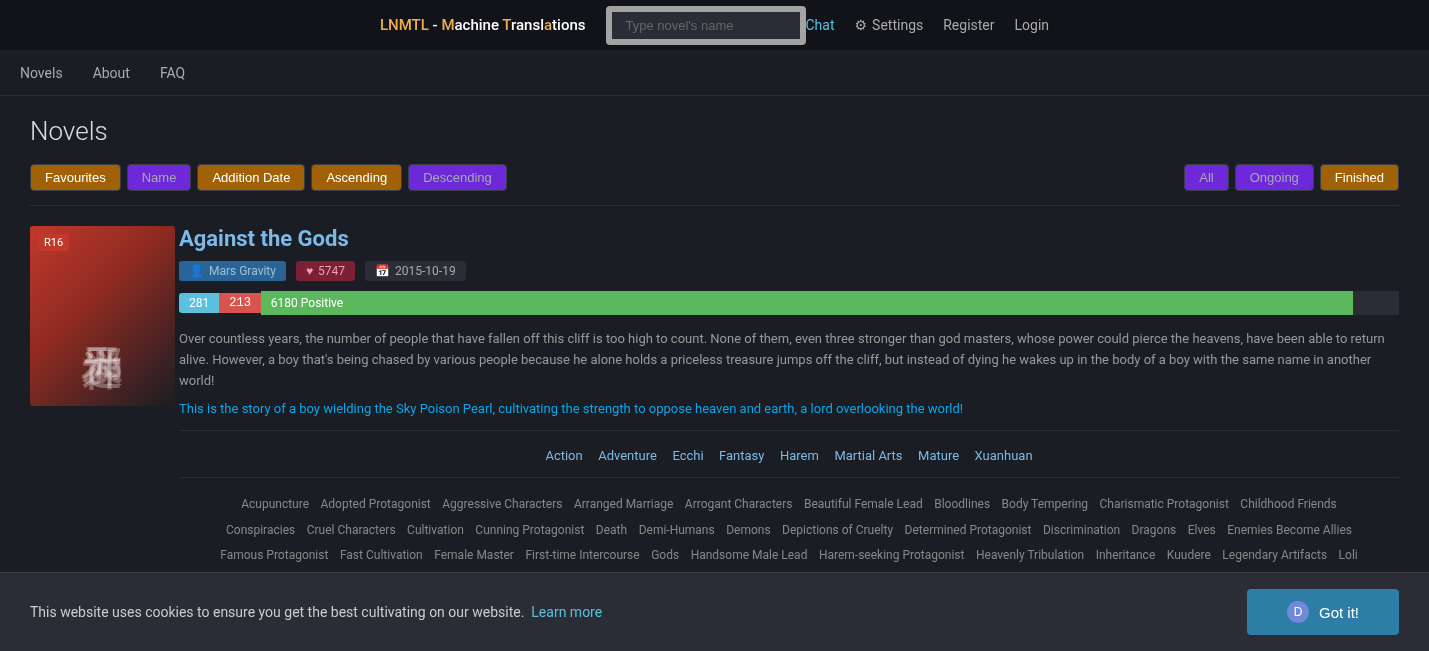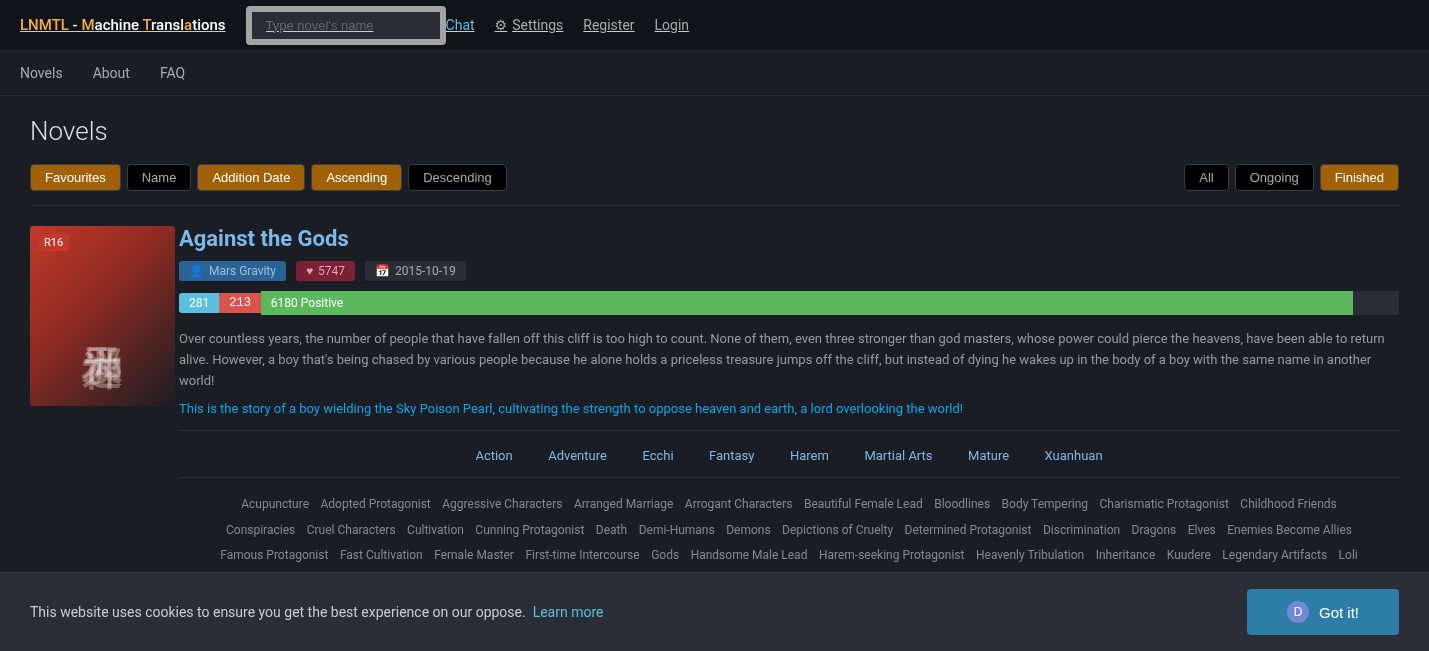--- a/index.html
+++ b/index.html
@@ -8,24 +8,23 @@
       background-color: #1a1d23;
       color: #ccc;
       font-size: 14px;
     }
 
     
     .header {
       background-color: #111318;
       display: flex;
       align-items: center;
-      padding: 0 20px;
+      padding: 0 36px;
       height: 50px;
-      justify-content: flex-start;
-      text-decoration: underline;
+      justify-content: center;
     }
     .header-left {
       display: flex;
       align-items: center;
       gap: 20px;
     }
     .logo {
       color: #fff;
       font-size: 15px;
       font-weight: 500;
@@ -99,21 +98,21 @@
       gap: 6px;
       margin-bottom: 20px;
       flex-wrap: wrap;
       border-bottom: 1px solid #2a2d35;
       padding-bottom: 14px;
     }
     .filter-btn {
       padding: 5px 14px;
       border-radius: 4px;
       border: 1px solid #3a3d45;
-      background: #000000;
+      background: #6d28d9;
       color: #aaa;
       font-size: 13px;
       cursor: pointer;
     }
     .filter-btn.active {
       background: #a16207;
       color: #fff;
     }
 
     
@@ -244,21 +243,21 @@
     
     .genres-section {
       border-top: 1px solid #2a2d35;
       padding-top: 16px;
       margin-top: 10px;
       text-align: center;
     }
     .genre-tag {
       color: #7cb9e8;
       font-size: 13px;
-      margin: 0 16px;
+      margin: 0 6px;
       cursor: pointer;
       text-decoration: none;
     }
 
     
     .tags-section {
       border-top: 1px solid #2a2d35;
       padding-top: 14px;
       margin-top: 14px;
       text-align: center;
@@ -461,20 +460,20 @@
         <span class="tag-link">Mythical Beasts</span>
       </div>
 
     </div>
   </div>
 
 </div>
 
 <div class="cookie-banner">
   <span class="cookie-text">
-    <span>This website uses cookies to ensure you get the best experience on our oppose.</span>
+    <span>This website uses cookies to ensure you get the best cultivating on our website.</span>
     &nbsp;<a>Learn more</a>
   </span>
   <button class="cookie-accept">
     <span class="discord-icon">D</span>
     <span>Got it!</span>
   </button>
 </div>
 
 </body></html>

